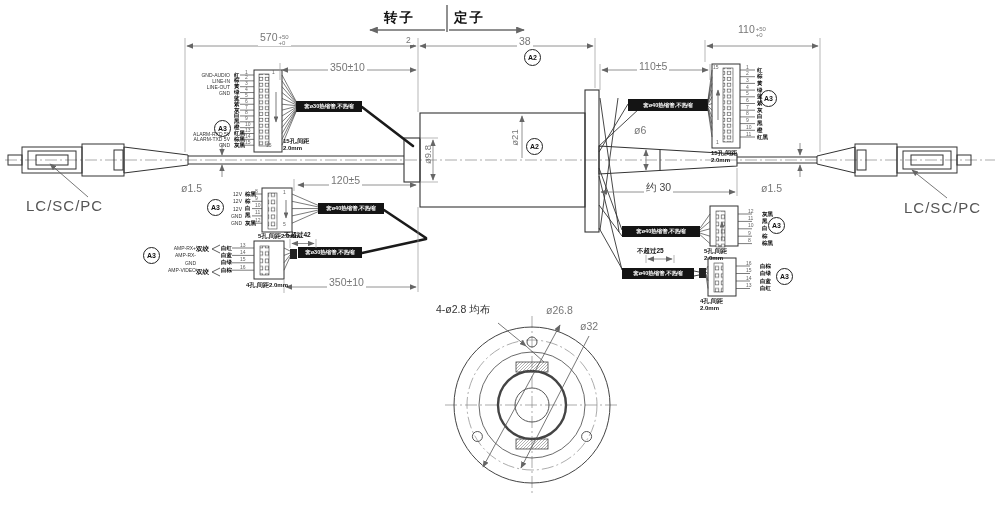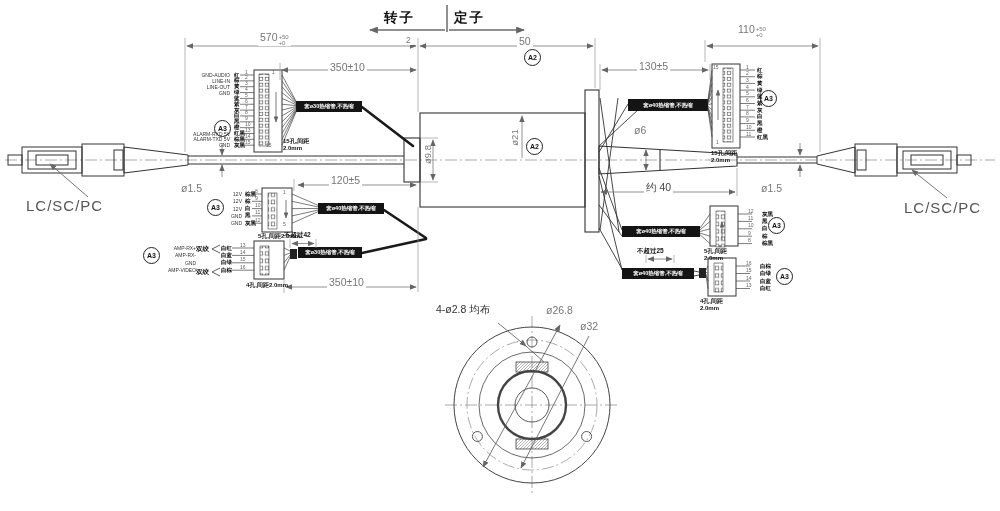--- a/index.html
+++ b/index.html
@@ -278,32 +278,32 @@
 
 <div class="hdr" style="left:384px;top:9px">转子</div>
 <div class="hdr" style="left:454px;top:9px">定子</div>
 
 <div class="dim" style="left:258px;top:31px"><span>570</span><span class="stk">
         <b>+50</b>
         <b>+0</b>
       </span></div>
 <div class="dim" style="left:328px;top:61px">350±10</div>
 <div class="dim" style="left:404px;top:35px;font-size:8.5px">2</div>
-<div class="dim" style="left:517px;top:35px">50</div>
+<div class="dim" style="left:517px;top:35px">38</div>
 <div class="dim" style="left:736px;top:23px"><span>110</span><span class="stk">
         <b>+50</b>
         <b>+0</b>
       </span></div>
-<div class="dim" style="left:637px;top:60px">130±5</div>
+<div class="dim" style="left:637px;top:60px">110±5</div>
 <div class="dim" style="left:329px;top:174px">120±5</div>
 <div class="dim" style="left:327px;top:276px">350±10</div>
 <div class="dimr" style="left:409px;top:149px">ø9.8</div>
 <div class="dimr" style="left:496px;top:132px">ø21</div>
 <div class="dim" style="left:632px;top:124px">ø6</div>
-<div class="dim" style="left:644px;top:181px;color:#444">约 40</div>
+<div class="dim" style="left:644px;top:181px;color:#444">约 30</div>
 <div class="dim" style="left:179px;top:182px">ø1.5</div>
 <div class="dim" style="left:759px;top:182px">ø1.5</div>
 
 <div class="fib" style="left:26px;top:197px">LC/SC/PC</div>
 <div class="fib" style="left:904px;top:199px">LC/SC/PC</div>
 
 <div class="bal" style="left:524px;top:49px">A2</div>
 <div class="bal" style="left:526px;top:138px">A2</div>
 <div class="bal" style="left:214px;top:120px">A3</div>
 <div class="bal" style="left:207px;top:199px">A3</div>

